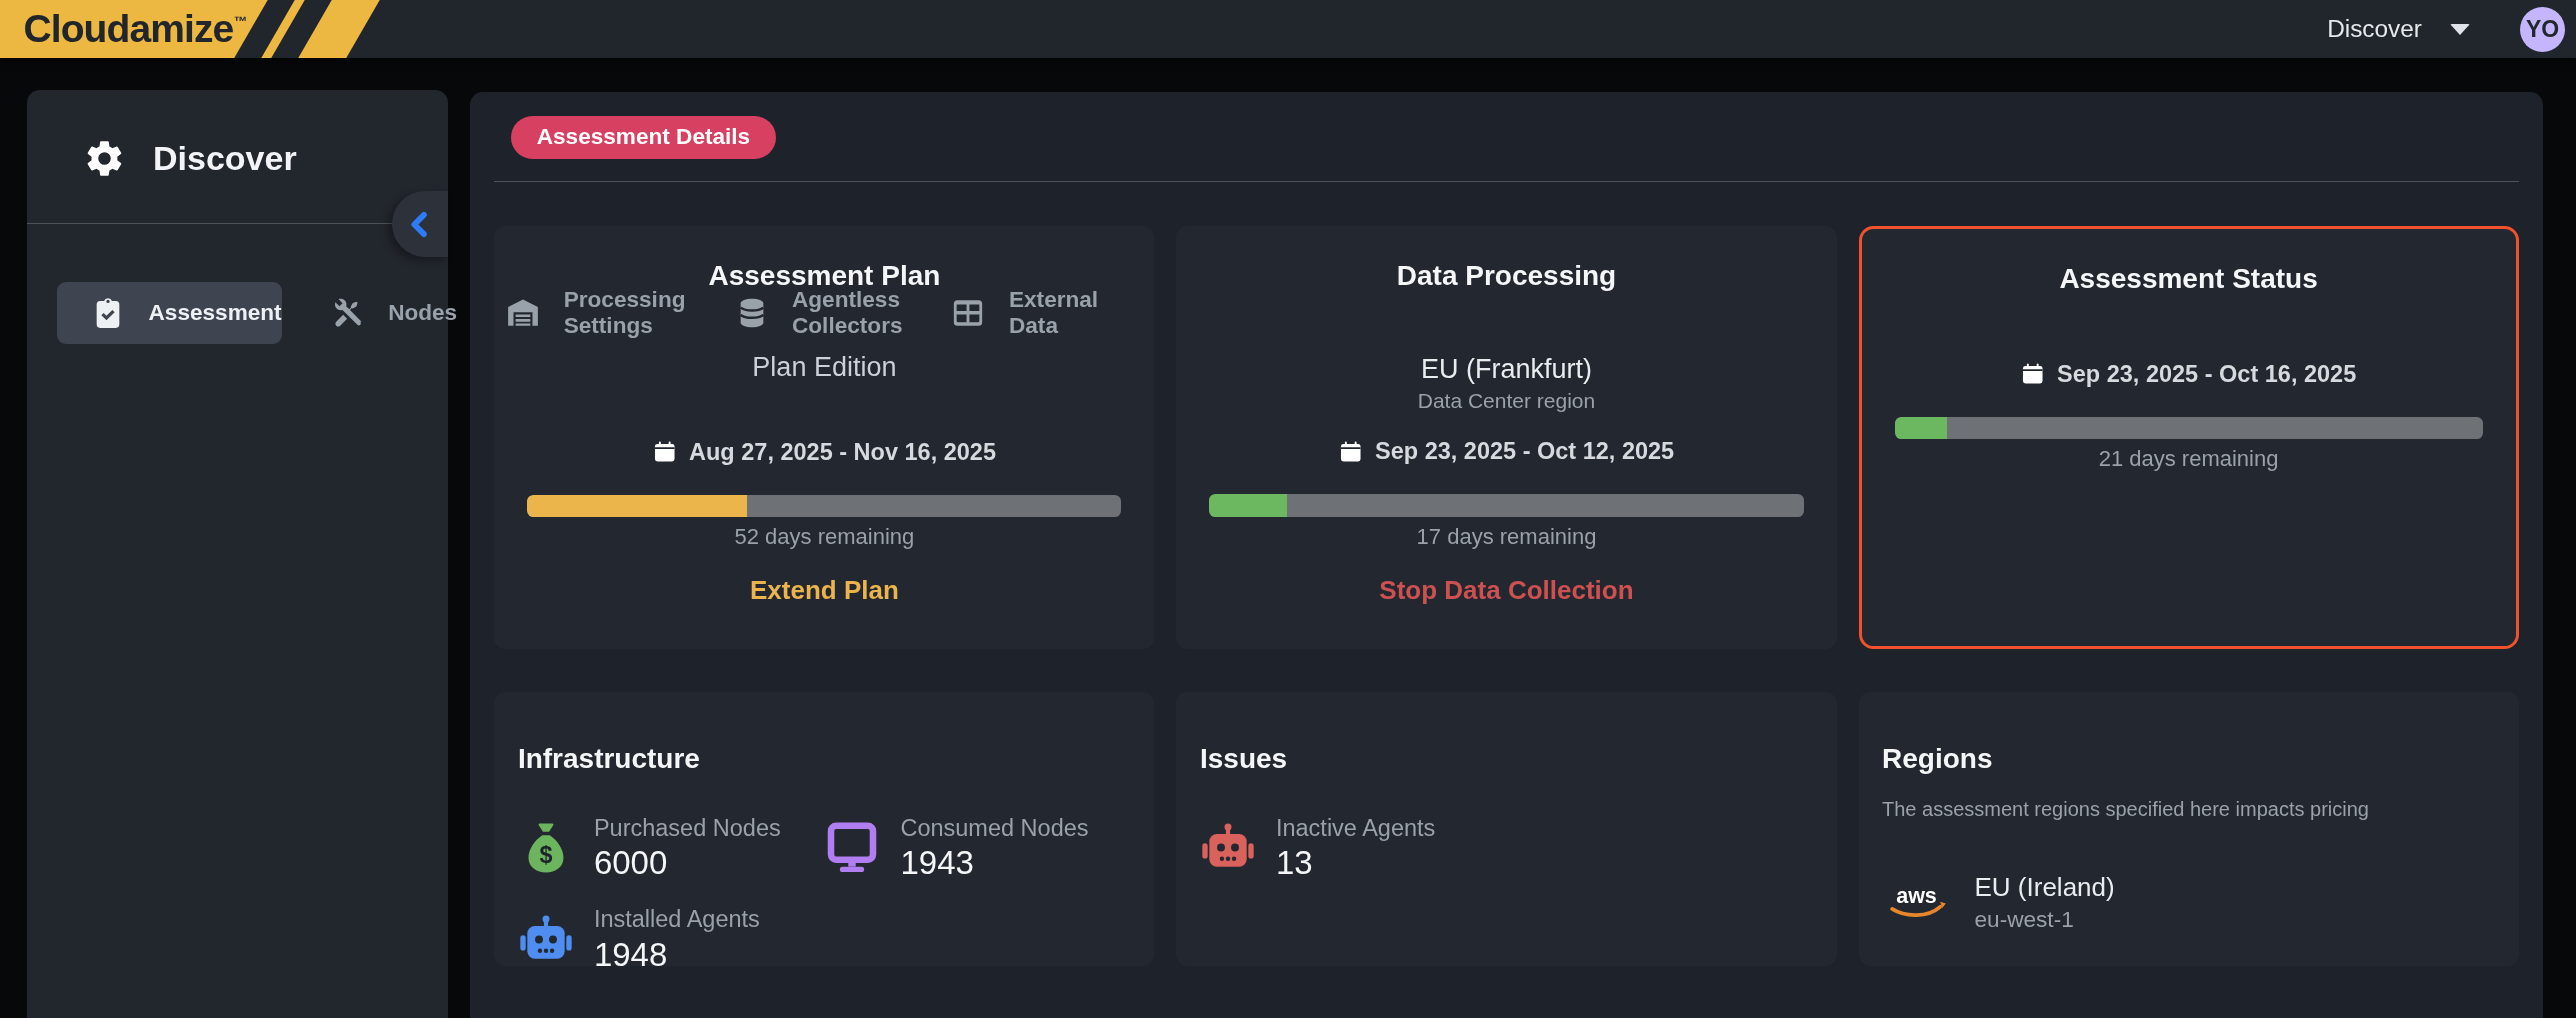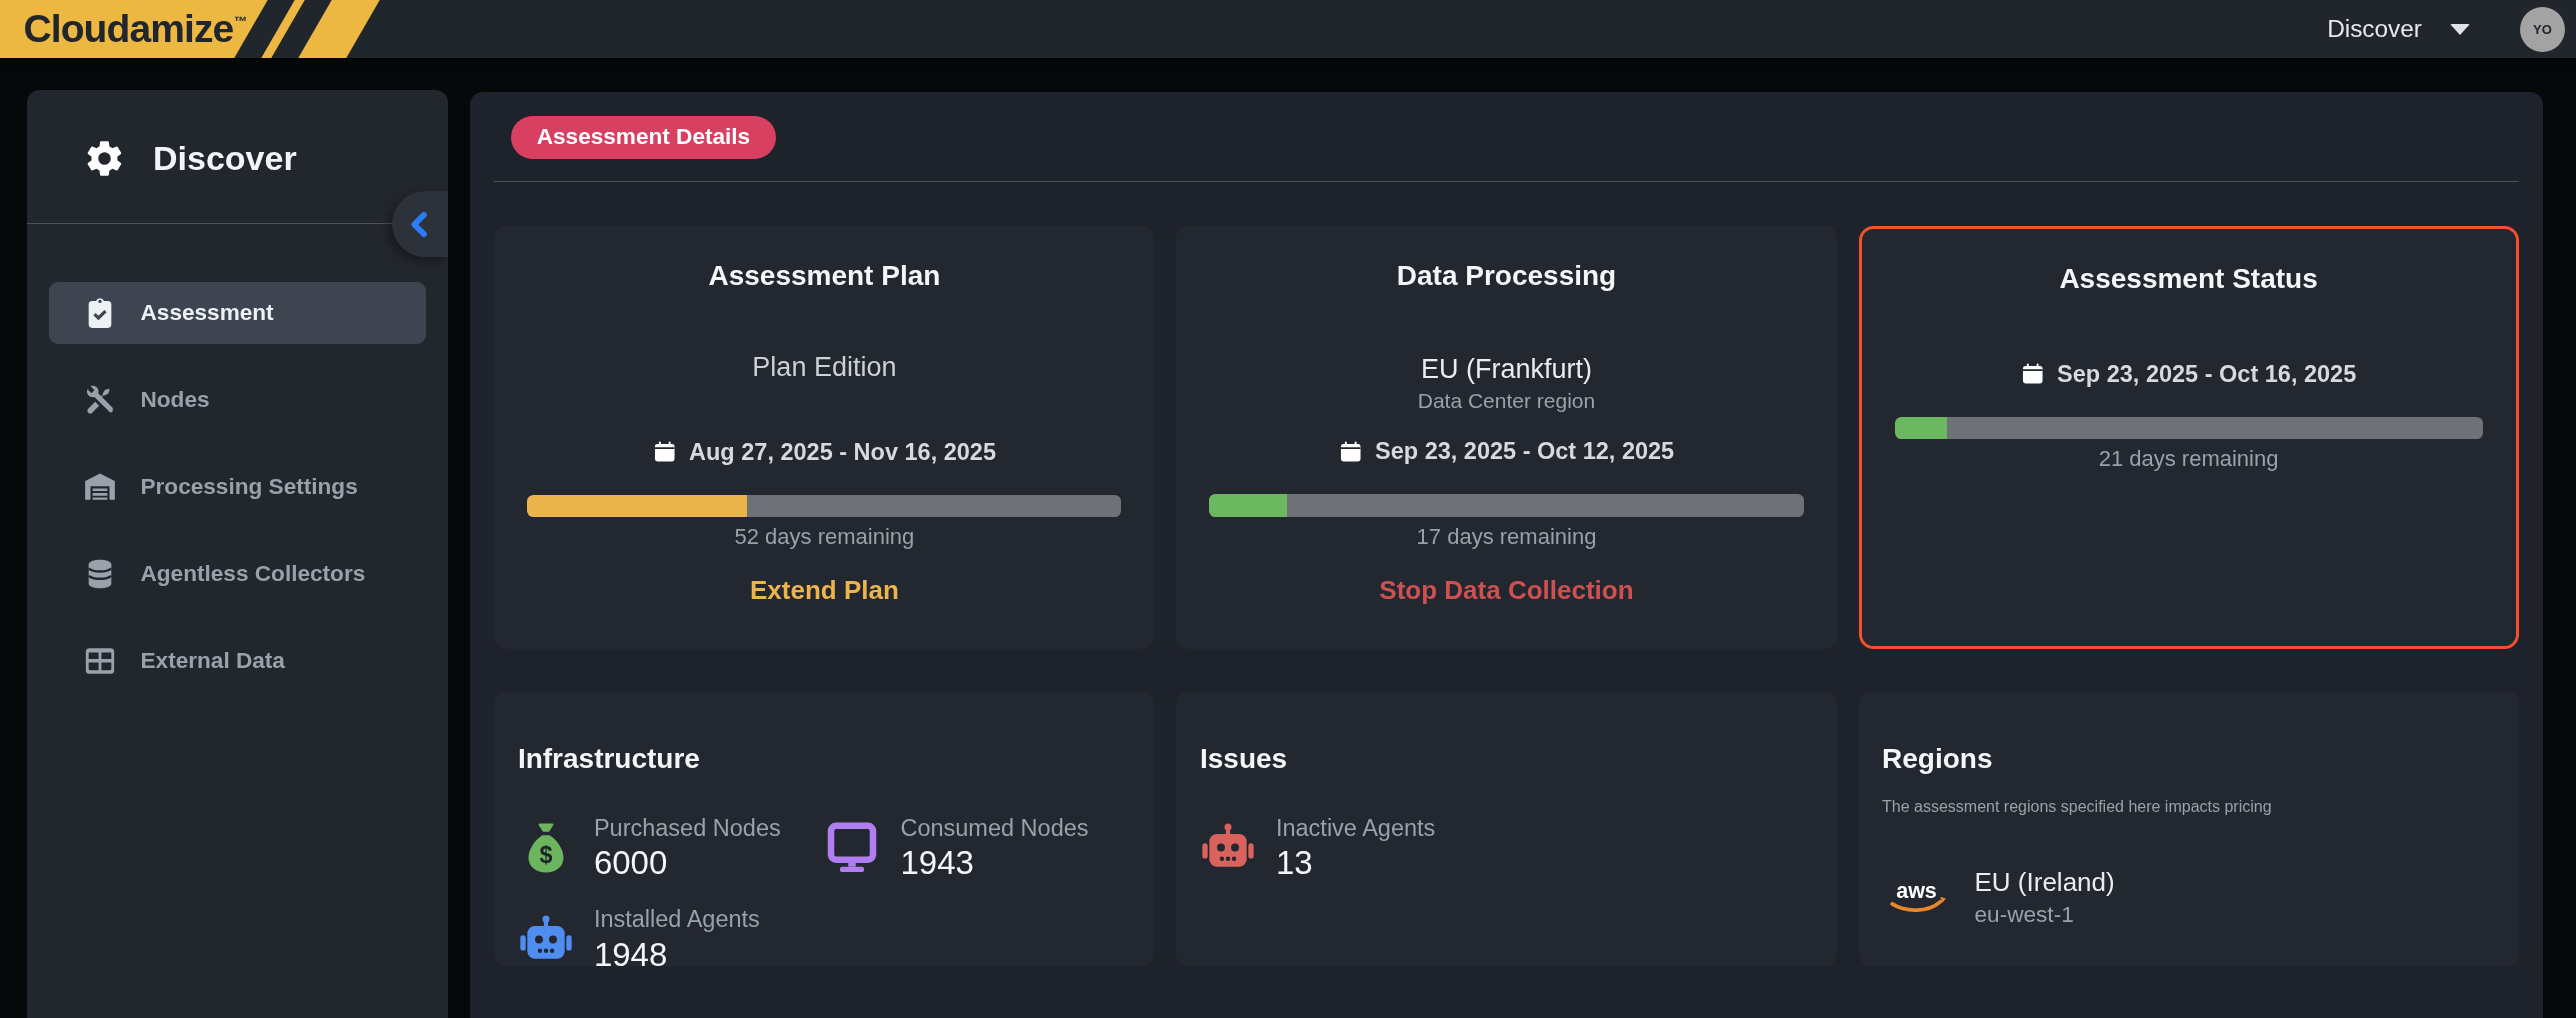--- a/index.html
+++ b/index.html
@@ -17,35 +17,35 @@
   .logo-slash.s1{left:251px;}
   .logo-slash.s2{left:288px;}
   .logo-text{position:absolute;left:23.5px;top:50%;transform:translateY(-50%);
     font-size:39px;font-weight:bold;color:#21252c;letter-spacing:-0.9px;}
   .logo-text sup{font-size:13.6px;font-weight:bold;vertical-align:16.3px;letter-spacing:0;}
   .topbar-right{position:absolute;right:11px;top:0;height:58px;display:flex;align-items:center;}
   .app-switcher{display:flex;align-items:center;gap:28px;color:#e6e9ec;font-size:24.4px;
     margin-right:50px;cursor:pointer;}
   .caret-down{width:0;height:0;border-left:10px solid transparent;border-right:10px solid transparent;
     border-top:11px solid #dfe3e7;border-radius:1.8px;}
-  .avatar{width:45px;height:45px;border-radius:50%;background:#a3a3a3;color:#22262d;
-    font-weight:bold;font-size:13px;display:flex;align-items:center;justify-content:center;cursor:pointer;}
+  .avatar{width:45px;height:45px;border-radius:50%;background:#c4b5fd;color:#22262d;
+    font-weight:bold;font-size:23px;display:flex;align-items:center;justify-content:center;cursor:pointer;}
 
   
   .sidebar{position:absolute;left:27px;top:90px;bottom:0;width:421px;background:#22262d;
     border-radius:12.7px 12.7px 0 0;z-index:2;}
   .sb-header{display:flex;align-items:center;gap:27px;padding:47px 0 0 56px;}
   .sb-title{font-size:34px;font-weight:bold;color:#f2f4f7;}
   .gear-icon{width:43px;height:43px;flex:0 0 auto;}
   .sb-divider{position:absolute;top:133px;left:0;right:0;height:0.9px;background:#4e535a;}
   .collapse-tab{position:absolute;top:101px;right:0;width:56px;height:66px;background:#2c313a;
     border-radius:36px 0 0 36px;display:flex;align-items:center;justify-content:center;
     cursor:pointer;box-shadow:-3.6px 3.6px 9px rgba(0,0,0,.35);z-index:3;}
-  .nav{position:absolute;top:192px;left:0;right:0;display:flex;flex-direction:column;
-    gap:25px;padding:0 22px;}
+  .nav{position:absolute;top:192px;left:8px;right:0;display:flex;
+    gap:15px;padding:0 22px;}
   .nav-item{height:62px;display:flex;align-items:center;gap:23.5px;padding-left:34px;
     border-radius:9px;color:#99a1ab;font-size:22.6px;font-weight:bold;cursor:pointer;}
   .nav-item svg{width:34px;height:34px;flex:0 0 auto;}
   .nav-item.active{background:#3e4551;color:#eef1f4;}
 
   
   .panel{position:absolute;left:470px;top:92px;right:33px;bottom:0;background:#1e222a;
     border-radius:12.7px 12.7px 0 0;padding:23.5px 24.4px 0;z-index:1;}
   .badge{display:inline-flex;align-items:center;margin-left:16.3px;height:43px;padding:0 26px;
     background:#d84062;color:#ffffff;border-radius:22px;font-size:22.6px;font-weight:bold;cursor:pointer;}
@@ -73,21 +73,21 @@
   .fill.green{background:#6cb860;}
   .days{text-align:center;margin-top:7.2px;font-size:22px;color:#9aa1a9;}
   .action{margin-top:auto;margin-bottom:42px;text-align:center;font-size:26px;font-weight:bold;
     background:none;border:none;cursor:pointer;font-family:inherit;}
   .action.amber{color:#ecb44c;}
   .action.red{color:#cd5151;}
 
   
   .r2{padding:27px 23.5px;display:block;}
   .r2-title{font-size:28px;font-weight:bold;color:#f4f6f8;}
-  .r2-sub{margin-top:9px;font-size:16px;color:#9aa1a9;}
+  .r2-sub{margin-top:9px;font-size:20px;color:#9aa1a9;}
   .stats{display:grid;grid-template-columns:1fr 1fr;margin-top:40px;row-gap:23.5px;}
   .stat{display:flex;align-items:center;gap:20px;}
   .stat svg{width:56px;height:56px;flex:0 0 auto;}
   .stat-label{font-size:23.5px;color:#9aa1a9;}
   .stat-value{font-size:33px;font-weight:normal;color:#f4f6f8;margin-top:2.7px;}
   .region-row{margin-top:51px;display:flex;align-items:center;gap:23.5px;}
   .aws-badge{width:69px;height:43px;flex:0 0 auto;}
   .region-name{font-size:26px;color:#e9edf0;}
   .region-code{font-size:22.6px;color:#9aa1a9;margin-top:4.5px;}
 </style>

